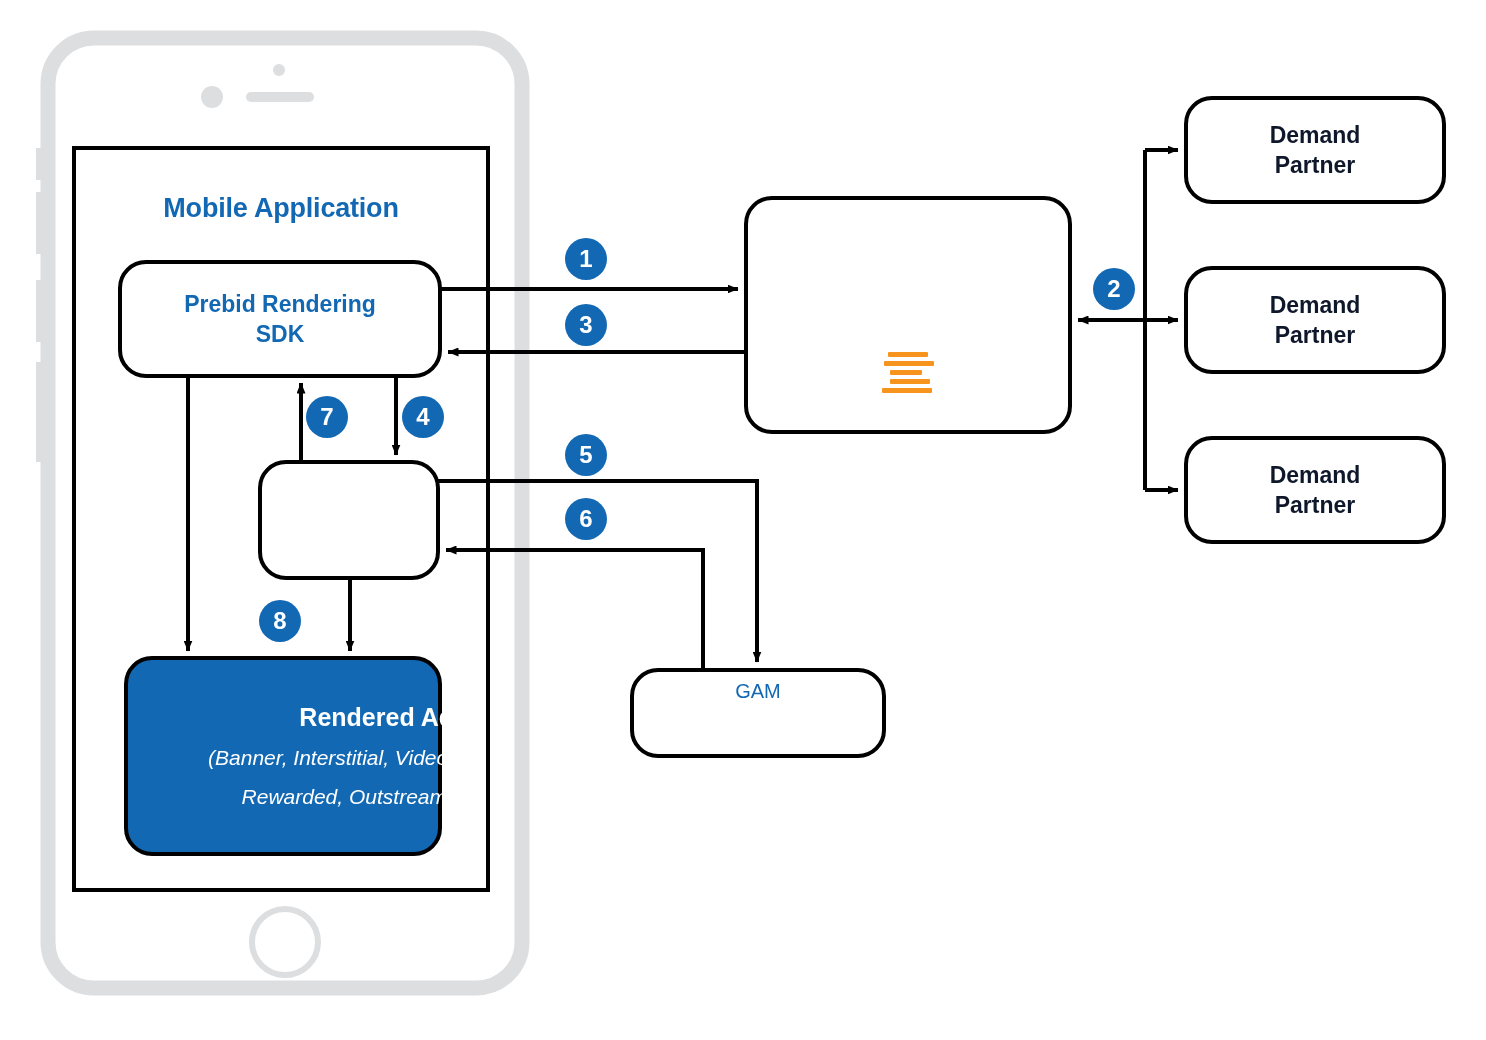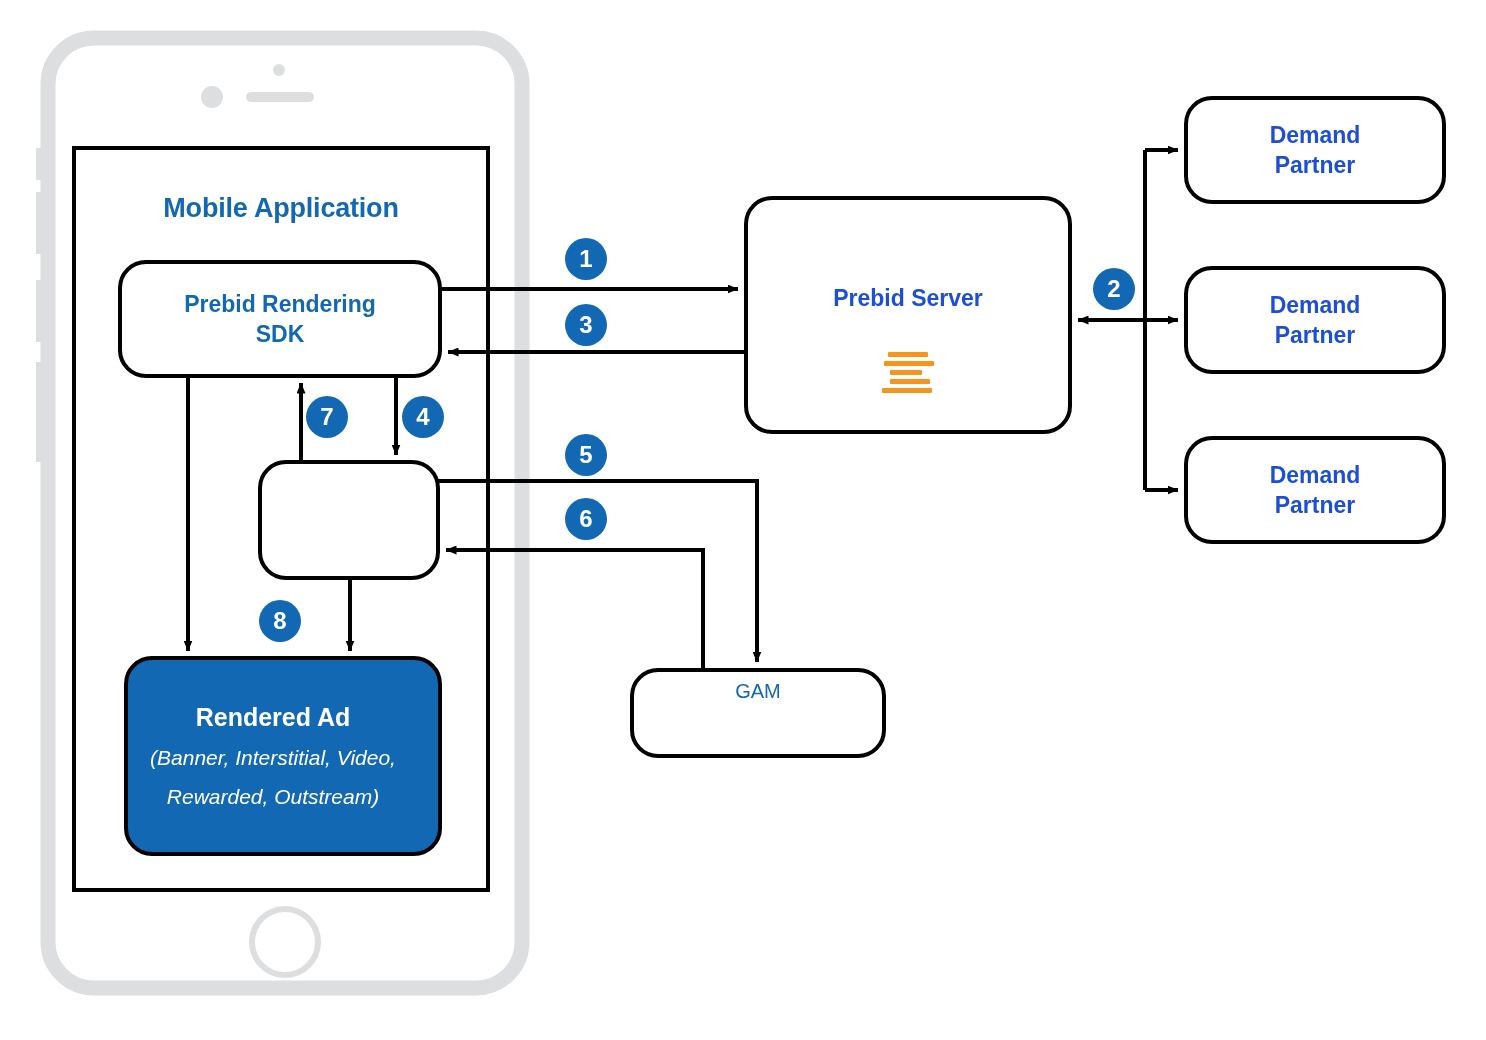--- a/index.html
+++ b/index.html
@@ -6,21 +6,21 @@
   body{width:1486px;height:1040px;font-family:"Liberation Sans",sans-serif;}
   #stage{position:relative;width:1486px;height:1040px;overflow:hidden;background:#fff;}
   #svgroot{position:absolute;left:0;top:0;width:1486px;height:1040px;}
 
   .node-label{
     position:absolute;display:flex;flex-direction:column;
     align-items:center;justify-content:center;text-align:center;
     pointer-events:none;
   }
   .lbl-blue{color:#1268B3;font-weight:bold;}
-  .lbl-black{color:#1d4ed8;font-weight:bold;}
+  .lbl-black{color:#0f172a;font-weight:bold;}
   .lbl-white{color:#FFFFFF;}
 
   .app-title{font-size:27px;letter-spacing:-0.2px;}
   .prebid-sdk-title{font-size:23px;line-height:30px;}
   .gma-title{font-size:20px;font-weight:normal;}
   .gam-title{font-size:20px;font-weight:normal;}
   .ps-title{font-size:23px;}
   .dp-title{font-size:23px;line-height:30px;}
   .ra-title{font-size:25px;font-weight:bold;}
   .ra-sub{font-size:21px;font-style:italic;line-height:27px;font-weight:normal;margin-top:12px;}
@@ -107,27 +107,26 @@
   </svg>
 
   <div class="node-label app-title lbl-blue" style="left:74px;top:188px;width:414px;height:40px;">Mobile Application</div>
 
   <div class="node-label prebid-sdk-title lbl-blue" style="left:120px;top:262px;width:320px;height:114px;">
     <span>Prebid Rendering</span>
     <span>SDK</span>
   </div>
 
 
-  <div class="node-label lbl-white" style="left:116px;top:658px;width:314px;height:196px;">
+  <div class="node-label lbl-white" style="left:140px;top:658px;width:314px;height:196px;align-items:flex-end;">
     <span class="ra-title">Rendered Ad</span>
     <span class="ra-sub">(Banner, Interstitial, Video,</span>
     <span class="ra-sub">Rewarded, Outstream)</span>
   </div>
 
-  <div class="node-label ps-title lbl-black" style="left:746px;top:198px;width:324px;height:200px;">Prebid Server</div>
 
   <div class="prebid-logo" style="left:882px;top:352px;width:52px;">
     <span style="width:40px;margin-left:6px;background:#F7941E;"></span>
     <span style="width:50px;margin-left:2px;background:#F7941E;"></span>
     <span style="width:32px;margin-left:8px;background:#F7941E;"></span>
     <span style="width:40px;margin-left:8px;background:#F7941E;"></span>
     <span style="width:50px;margin-left:0px;background:#F7941E;"></span>
   </div>
 
   <div class="node-label gam-title lbl-blue" style="left:632px;top:648px;width:252px;height:86px;">GAM</div>

